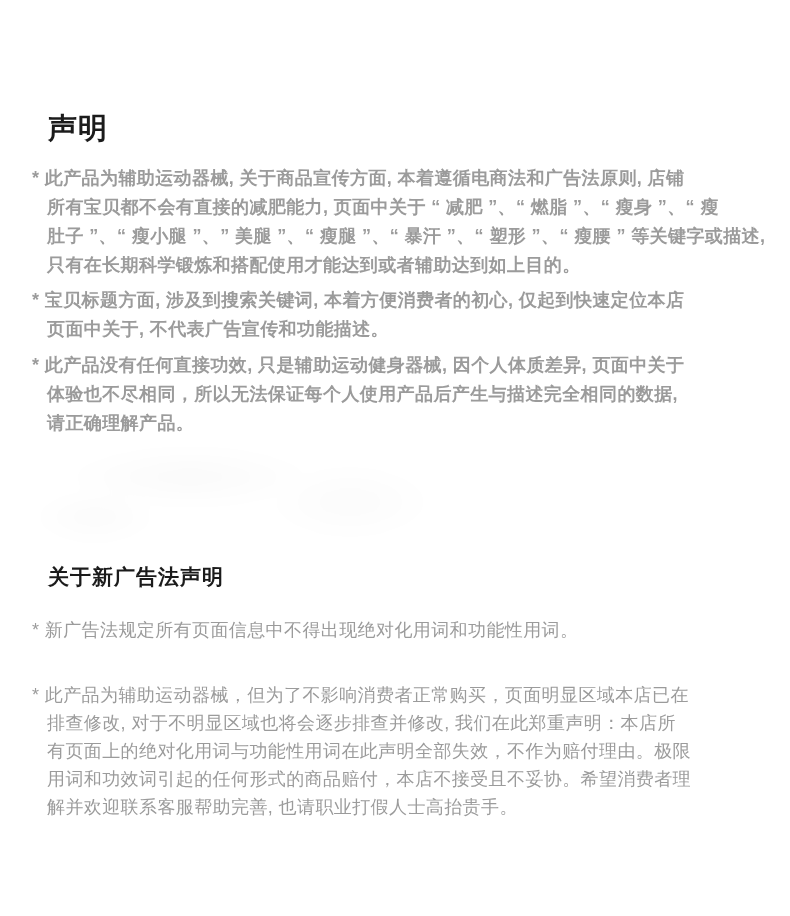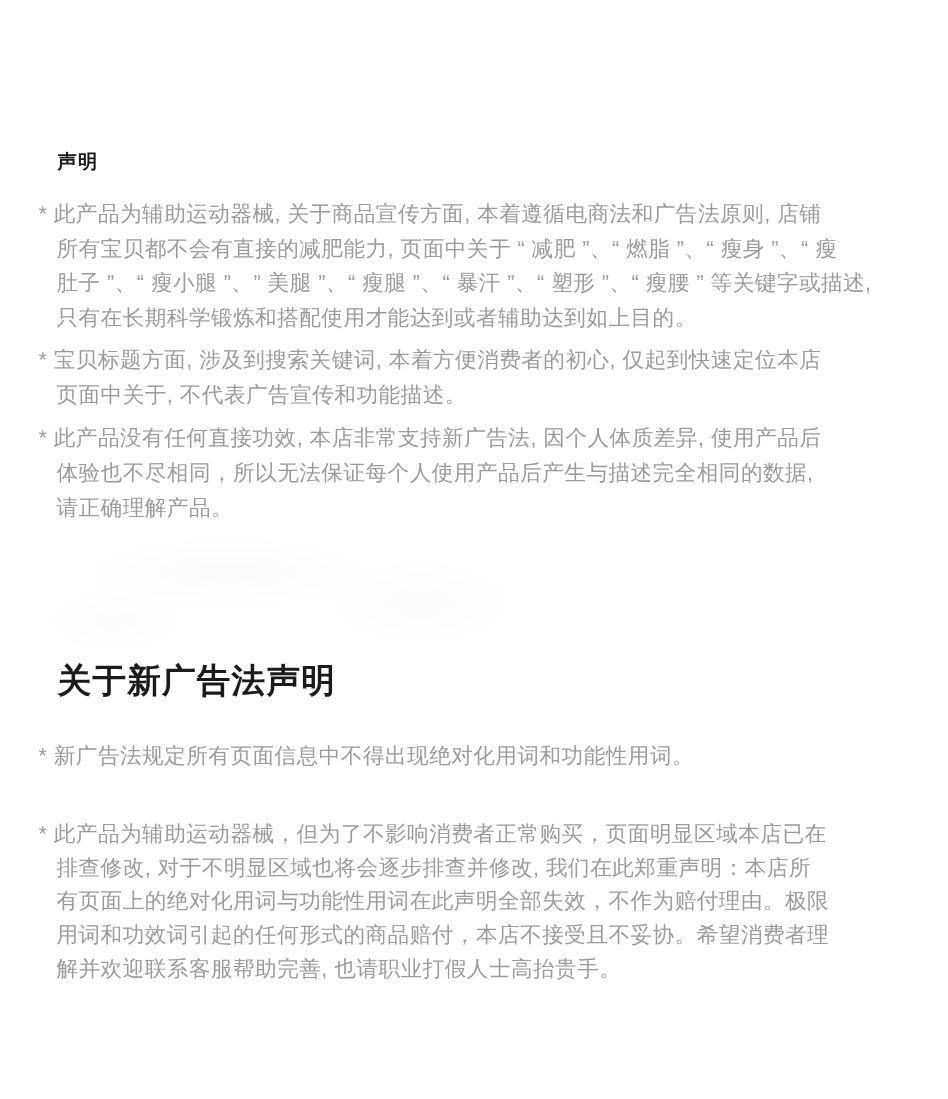--- a/index.html
+++ b/index.html
@@ -12,35 +12,35 @@
     overflow: hidden;
     font-family: "Liberation Sans", "DejaVu Sans", sans-serif;
   }
   .title {
     position: absolute;
     left: 48px;
     color: #1b1b1b;
     font-weight: 700;
     letter-spacing: 1px;
   }
-  .t1 { top: 109px; font-size: 16px; margin-top: 16px; }
-  .t2 { top: 549px; font-size: 28px; }
+  .t1 { top: 109px; font-size: 29px; }
+  .t2 { top: 563px; font-size: 21px; }
   .para {
     position: absolute;
     left: 32px;
     width: 744px;
     padding-left: 15px;
     text-indent: -15px;
     color: #9b9b9b;
     font-size: 18px;
     font-weight: 400;
     white-space: pre-line;
     letter-spacing: 0.4px;
   }
-  .s1 { line-height: 29px; }
+  .s1 { line-height: 29px; font-weight: bold; }
   .s2 { line-height: 28px; }
   .p1 { top: 164px; }
   .p2 { top: 286px; }
   .p3 { top: 351px; }
   .p4 { top: 616px; }
   .p5 { top: 681px; }
   .watermark {
     position: absolute;
     left: 0;
     top: 432px;
@@ -60,21 +60,21 @@
 <div class="page">
 
   <section>
     <h1 class="title t1">声明</h1>
     <p class="para s1 p1">* 此产品为辅助运动器械, 关于商品宣传方面, 本着遵循电商法和广告法原则, 店铺
 所有宝贝都不会有直接的减肥能力, 页面中关于 “ 减肥 ”、“ 燃脂 ”、“ 瘦身 ”、“ 瘦
 肚子 ”、“ 瘦小腿 ”、” 美腿 ”、“ 瘦腿 ”、“ 暴汗 ”、“ 塑形 ”、“ 瘦腰 ” 等关键字或描述,
 只有在长期科学锻炼和搭配使用才能达到或者辅助达到如上目的。</p>
     <p class="para s1 p2">* 宝贝标题方面, 涉及到搜索关键词, 本着方便消费者的初心, 仅起到快速定位本店
 页面中关于, 不代表广告宣传和功能描述。</p>
-    <p class="para s1 p3">* 此产品没有任何直接功效, 本店非常支持新广告法, 因个人体质差异, 使用产品后
+    <p class="para s1 p3">* 此产品没有任何直接功效, 只是辅助运动健身器械, 因个人体质差异, 页面中关于
 体验也不尽相同，所以无法保证每个人使用产品后产生与描述完全相同的数据,
 请正确理解产品。</p>
   </section>
 
   <div class="watermark"></div>
 
   <section>
     <h1 class="title t2">关于新广告法声明</h1>
     <p class="para s2 p4">* 新广告法规定所有页面信息中不得出现绝对化用词和功能性用词。</p>
     <p class="para s2 p5">* 此产品为辅助运动器械，但为了不影响消费者正常购买，页面明显区域本店已在

